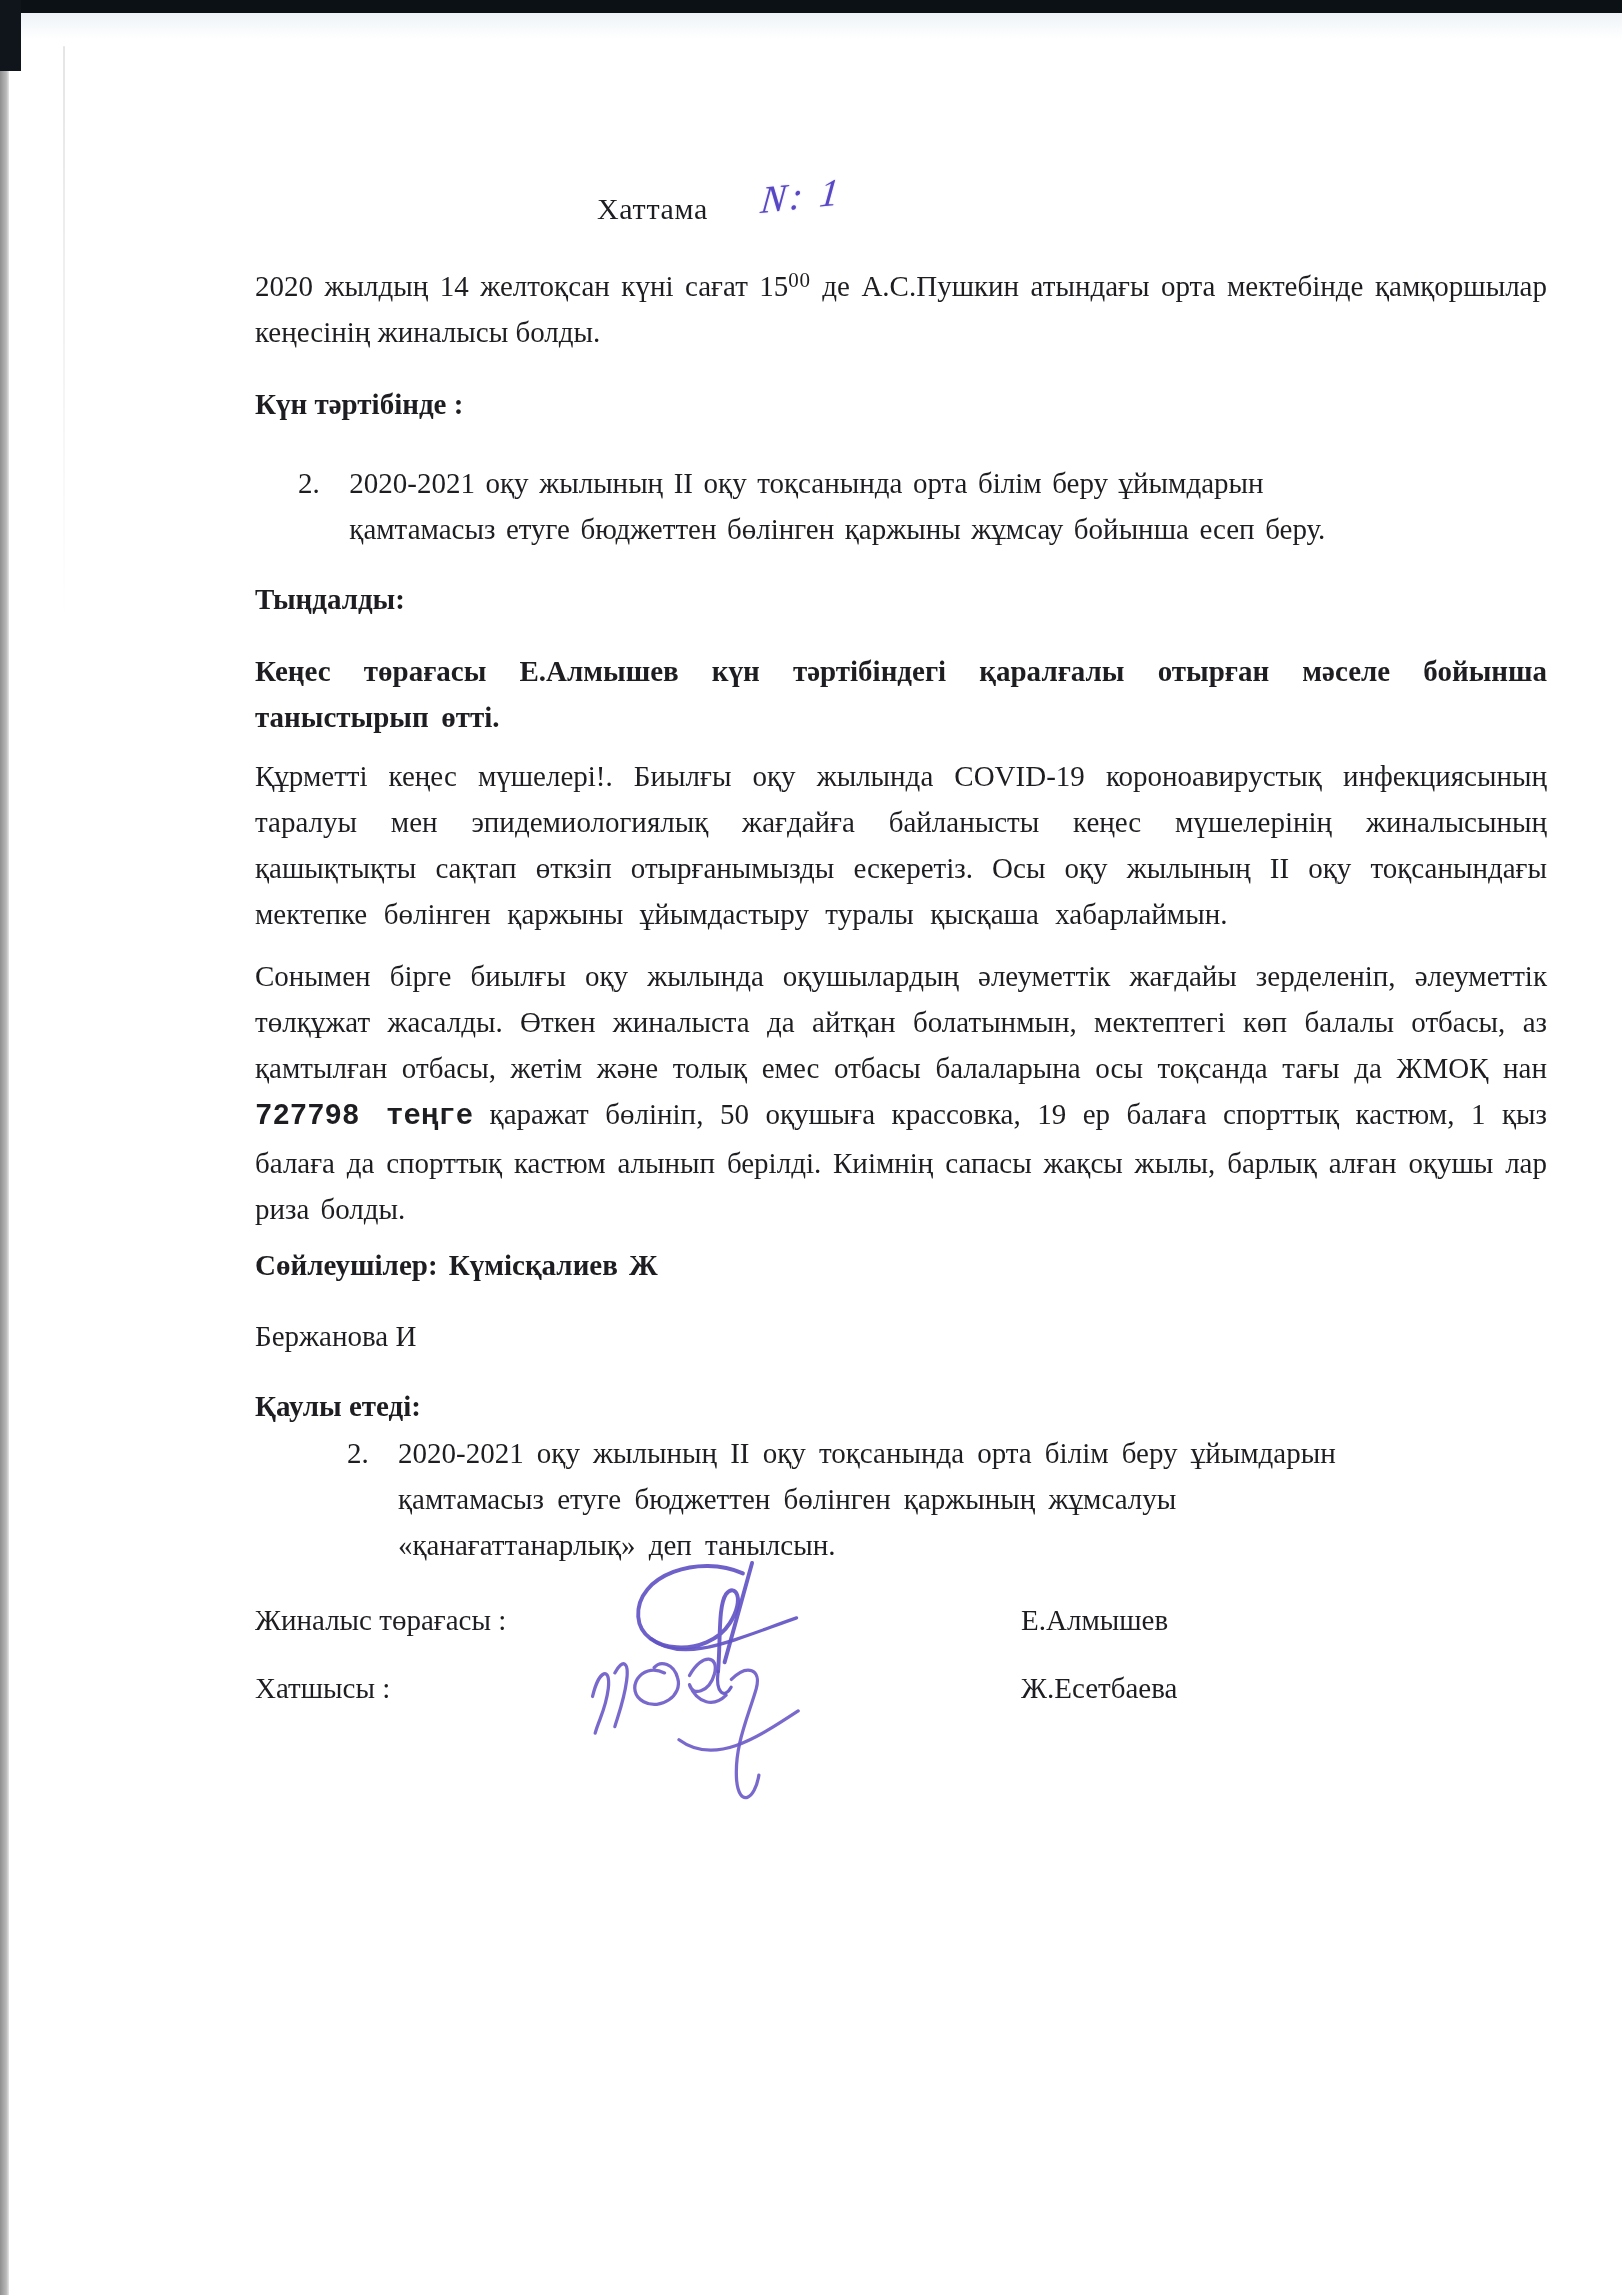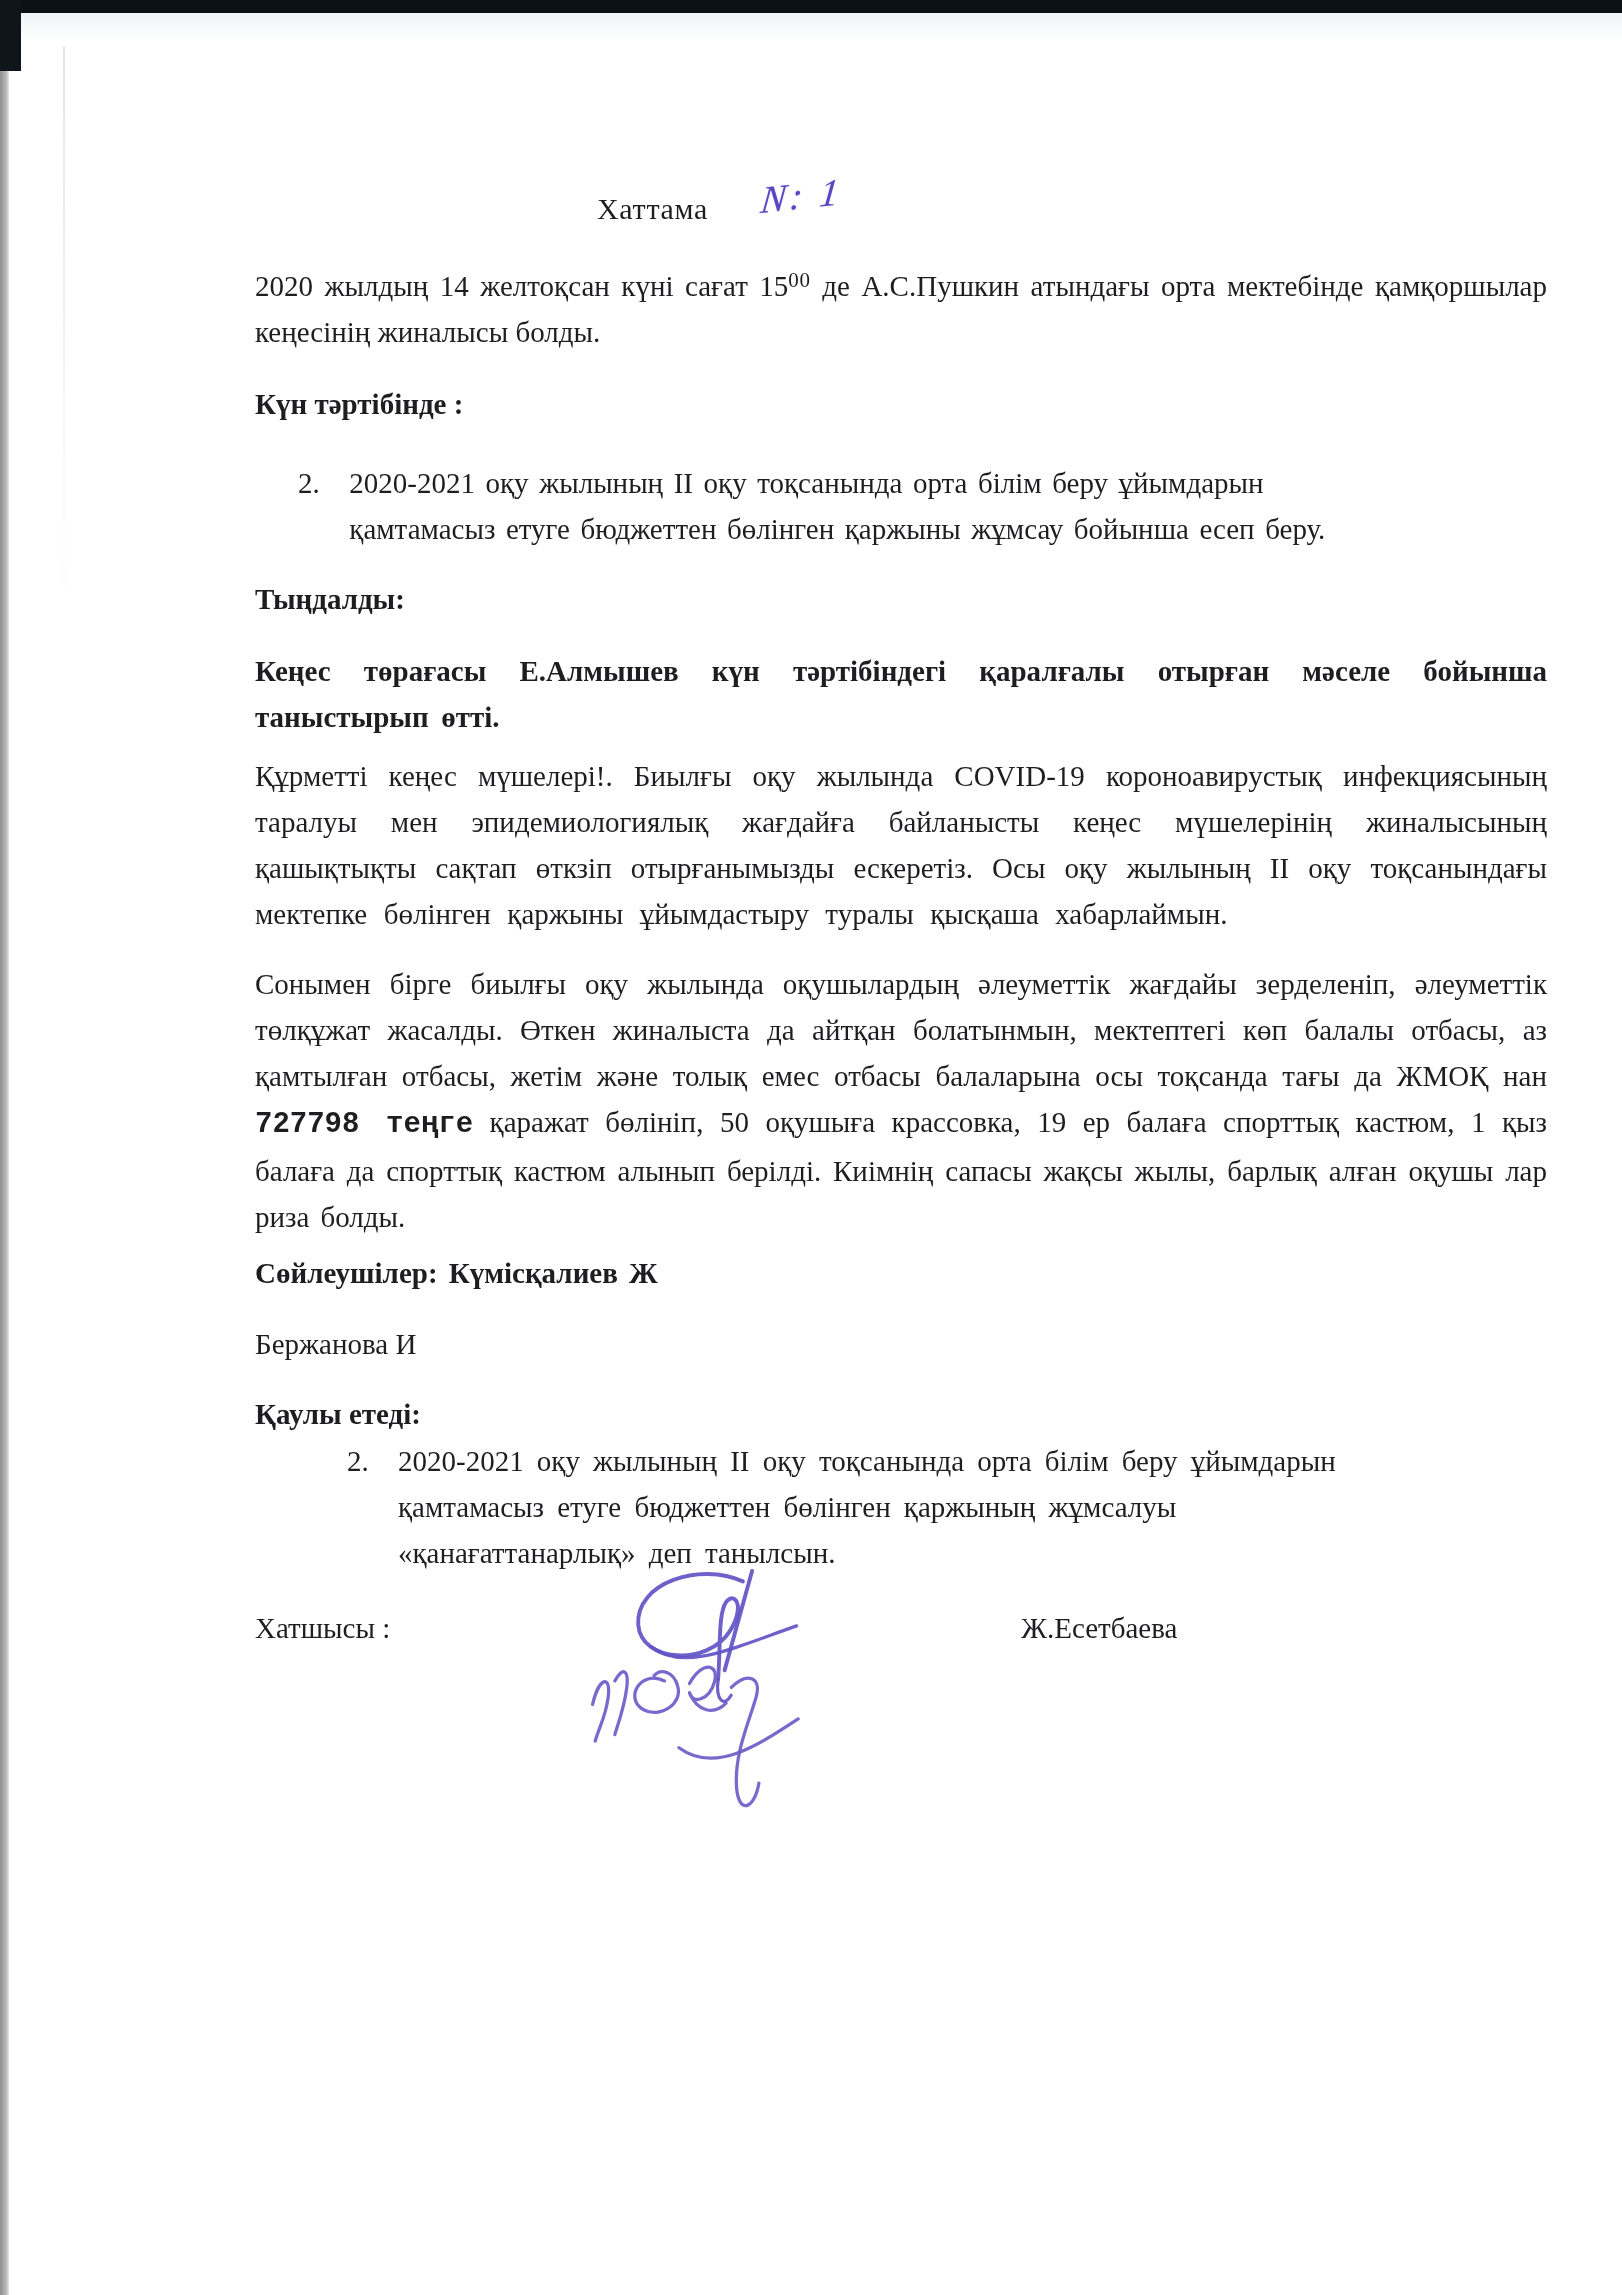--- a/index.html
+++ b/index.html
@@ -30,21 +30,21 @@
   }
 
   .p-intro{margin-bottom:26px;}
   .h-agenda{font-weight:bold;margin:0 0 33px 0;}
   .agenda-item{display:flex;margin:0 0 23.6px 43px;}
   .agenda-item .num{width:33px;flex:0 0 auto;}
   .agenda-item .itxt{width:1040px;text-align:left;word-spacing:3.3px;margin-left:18.3px;}
   .reporter{margin:0 0 27.5px 85px;}
   .h-heard{font-weight:bold;margin:0 0 26px 0;}
   .p-heard-intro{font-weight:bold;margin-bottom:13px;word-spacing:5.2px;}
-  .p-kurmetti{margin-bottom:24px;word-spacing:9.2px;}
+  .p-kurmetti{margin-bottom:16px;word-spacing:9.2px;}
   .p-sonymen{margin-bottom:10.5px;word-spacing:3.9px;}
   .h-speakers{font-weight:bold;margin:0 0 25px 0;word-spacing:3.9px;}
   .p-menin{margin-bottom:21px;word-spacing:6.5px;}
   .p-berzhanova{margin-bottom:23.6px;}
   .p-zhogaryda{margin-bottom:0;word-spacing:3.9px;}
   .h-kauly{font-weight:bold;margin:0 0 1.3px 0;}
   .decision-item{display:flex;margin:0 0 29.4px 92px;}
   .decision-item .num{width:34px;flex:0 0 auto;}
   .decision-item .itxt{width:982px;text-align:left;word-spacing:5.9px;margin-left:17px;}
 
@@ -99,20 +99,25 @@
 
   <p class="h-kauly">Қаулы  етеді:</p>
 
   <div class="decision-item">
     <span class="num">2.</span>
     <span class="itxt">2020-2021 оқу жылының II оқу тоқсанында  орта білім беру  ұйымдарын қамтамасыз  етуге  бюджеттен  бөлінген  қаржының  жұмсалуы «қанағаттанарлық» деп танылсын.</span>
   </div>
 
   <div class="signature-block">
 
+    <div class="sig-row">
+      <span>Жиналыс  төрағасы :</span>
+      <span></span>
+      <span>Е.Алмышев</span>
+    </div>
 
     <div class="sig-row">
       <span>Хатшысы :</span>
       <span></span>
       <span>Ж.Есетбаева</span>
     </div>
 
     <svg id="sig-chairman" class="sig-svg" width="216" height="157" viewBox="0 0 330 240">
       <path d="M226,22 C160,-8 62,24 66,88 C70,146 172,152 206,98 C230,60 214,36 200,54 C188,72 192,124 188,172" stroke-width="6"></path>
       <path d="M240,6 L198,158" stroke-width="6"></path>

